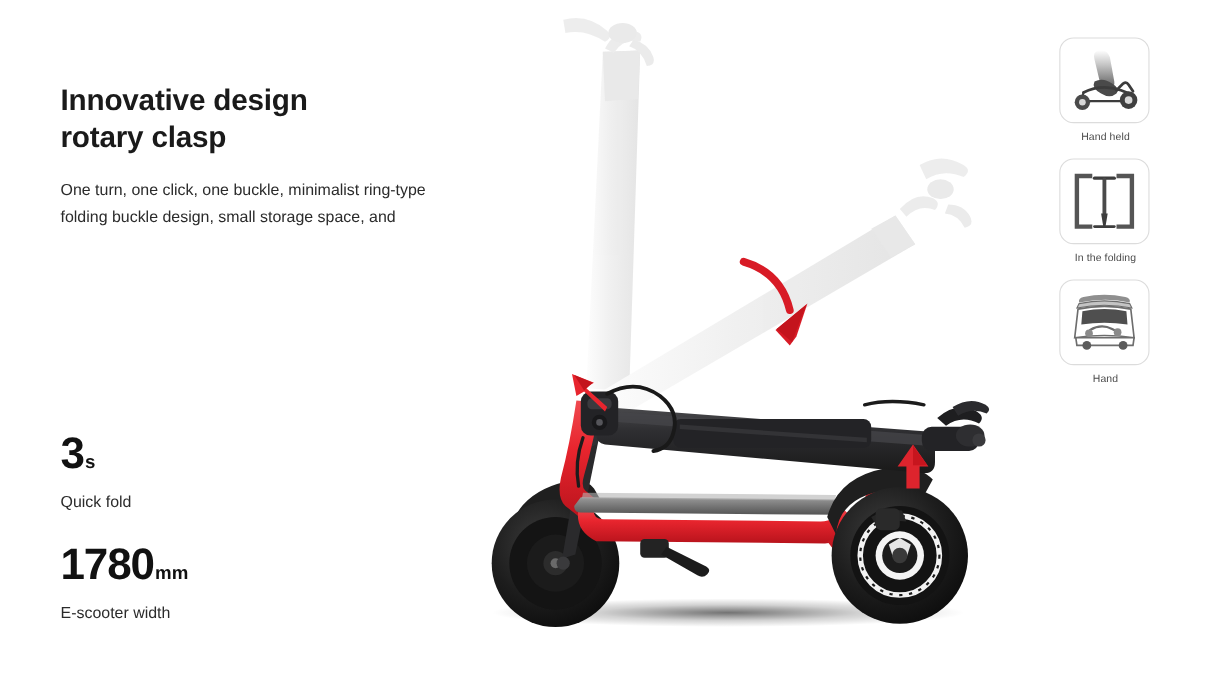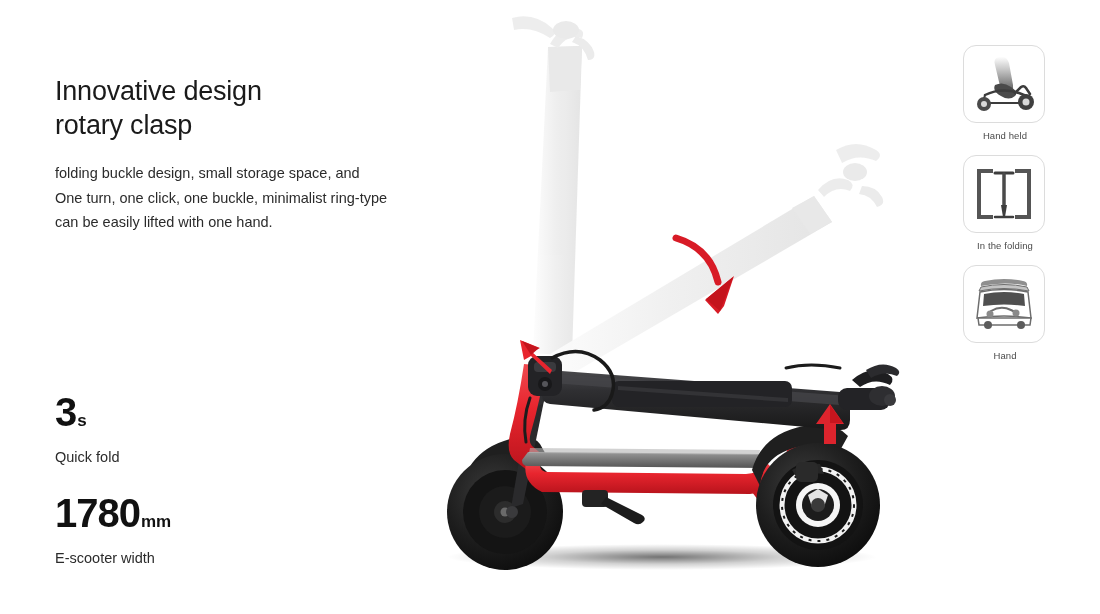--- a/index.html
+++ b/index.html
@@ -12,21 +12,21 @@
   #page {
     position: relative;
     width: 1100px; height: 614px;
     background: #ffffff;
   }
 
   
   .copy-block { position: absolute; left: 55px; top: 74px; width: 400px; }
   .headline {
     font-size: 27px;
-    font-weight: normal;
+    font-weight: bold;
     color: #1a1a1a;
     line-height: 1.27;
     letter-spacing: -0.2px;
   }
   .headline .hl-line { display: block; white-space: nowrap; }
   .body-copy {
     margin-top: 18px;
     font-size: 14.5px;
     color: #2b2b2b;
     line-height: 1.72;
@@ -54,21 +54,21 @@
 
   
   .stage {
     position: absolute;
     left: 400px; top: 0;
     width: 560px; height: 614px;
   }
   .stage svg { display: block; width: 100%; height: 100%; }
 
   
-  .cards { position: absolute; left: 963px; top: 45px; width: 84px; }
+  .cards { position: absolute; left: 963px; top: 34px; width: 84px; }
   .card-item { margin-bottom: 14px; }
   .card-thumb {
     width: 82px; height: 78px;
     border: 1px solid #dcdcdc;
     border-radius: 13px;
     background: #ffffff;
     display: flex;
     align-items: center;
     justify-content: center;
     overflow: hidden;
@@ -87,23 +87,22 @@
 <body>
 
 <div id="page">
 
   <div class="copy-block">
     <h1 class="headline">
       <span class="hl-line">Innovative design</span>
       <span class="hl-line">rotary clasp</span>
     </h1>
     <p class="body-copy">
+      <span class="bc-line">One turn, one click, one buckle, minimalist ring-type</span>
       <span class="bc-line">folding buckle design, small storage space, and</span>
-      <span class="bc-line">One turn, one click, one buckle, minimalist ring-type</span>
-      <span class="bc-line">can be easily lifted with one hand.</span>
     </p>
   </div>
 
   <div class="stats">
     <div class="stat">
       <div class="stat-value">
         <span class="stat-num">3</span>
         <span class="stat-unit">s</span>
       </div>
       <div class="stat-label">Quick fold</div>

